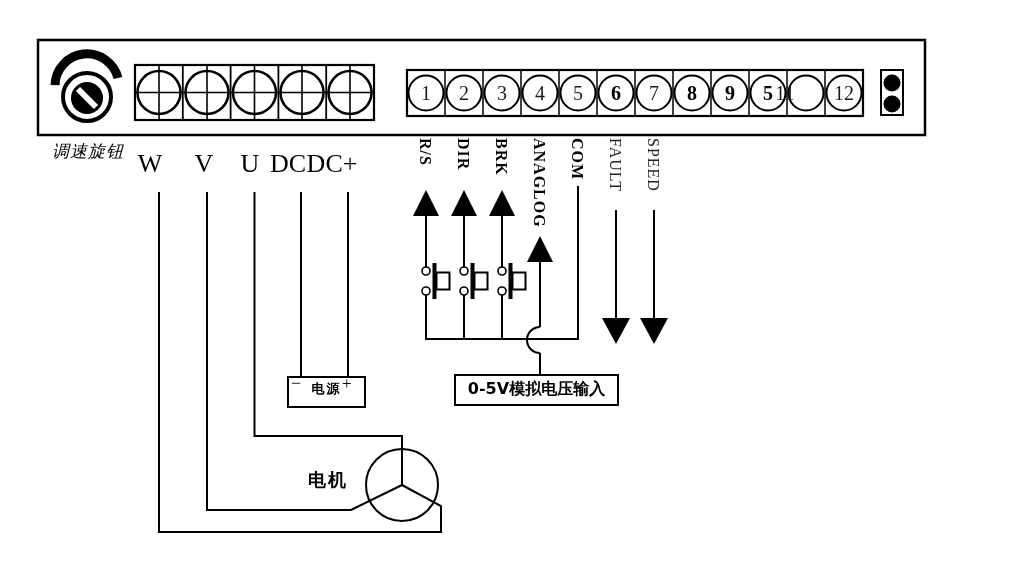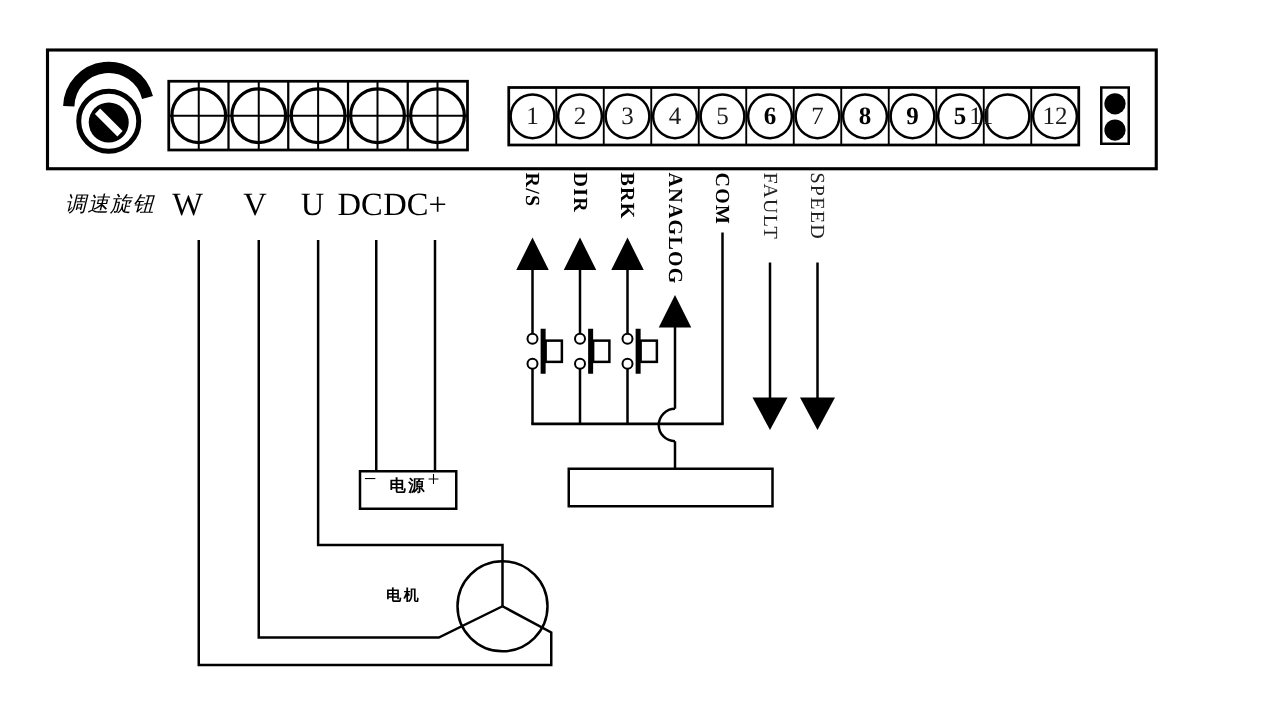--- a/index.html
+++ b/index.html
@@ -3,21 +3,21 @@
 <meta charset="utf-8">
 <style>
   html,body{margin:0;padding:0;background:#fff;}
   .stage{
     position:relative;width:1018px;height:581px;background:#fff;overflow:hidden;
     font-family:"Liberation Serif","DejaVu Serif",serif;color:#000;
   }
   .stage svg{position:absolute;left:0;top:0;}
   .abs{position:absolute;}
   .knob-label{
-    left:40px;top:152px;width:96px;text-align:center;
+    left:40px;top:140px;width:96px;text-align:center;
     font-size:17px;font-style:italic;letter-spacing:1px;white-space:nowrap;
   }
   .pt-label{
     top:150px;transform:translateX(-50%);
     font-size:26px;line-height:28px;white-space:nowrap;
   }
   .term-num{
     top:93px;transform:translate(-50%,-50%);
     font-size:20px;line-height:20px;color:#1a1a1a;
   }
@@ -33,22 +33,22 @@
     left:288px;top:380px;width:77px;height:27px;text-align:center;
     font-size:13px;font-weight:bold;letter-spacing:2px;
     font-family:"DejaVu Sans","Liberation Sans",sans-serif;
   }
   .analog-text{
     left:455px;top:379px;width:163px;text-align:center;
     font-size:16px;font-weight:bold;white-space:nowrap;
     font-family:"DejaVu Sans","Liberation Sans",sans-serif;
   }
   .motor-text{
-    left:298px;top:468px;width:50px;text-align:center;
-    font-size:12px;font-weight:bold;letter-spacing:2px;white-space:nowrap;
+    left:298px;top:468px;width:50px;text-align:right;
+    font-size:18px;font-weight:bold;letter-spacing:2px;white-space:nowrap;
     font-family:Liberation Mono, monospace;
   }
 </style>
 </head>
 <body>
 
 <div class="stage">
 
   <svg width="1018" height="581" viewBox="0 0 1018 581">
     <defs>
@@ -202,16 +202,17 @@
   <span class="abs sig-label" style="left:510px">BRK</span>
   <span class="abs sig-label" style="left:548px">ANAGLOG</span>
   <span class="abs sig-label" style="left:586px">COM</span>
   <span class="abs sig-label thin" style="left:624px">FAULT</span>
   <span class="abs sig-label thin" style="left:662px">SPEED</span>
 
   <span class="abs pwr-minus">−</span>
   <span class="abs pwr-plus">+</span>
   <div class="abs pwr-text">电源</div>
 
+  <div class="abs analog-text">0-5V模拟电压输入</div>
 
   <div class="abs motor-text">电机</div>
 
 </div>
 
 </body></html>

